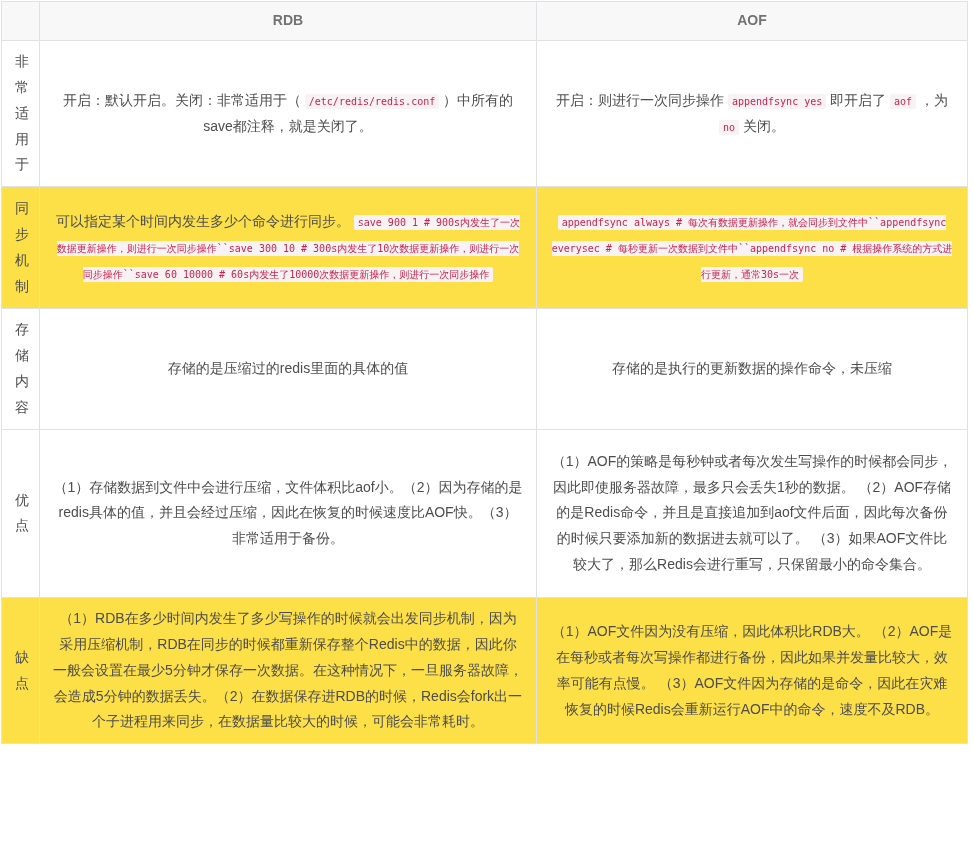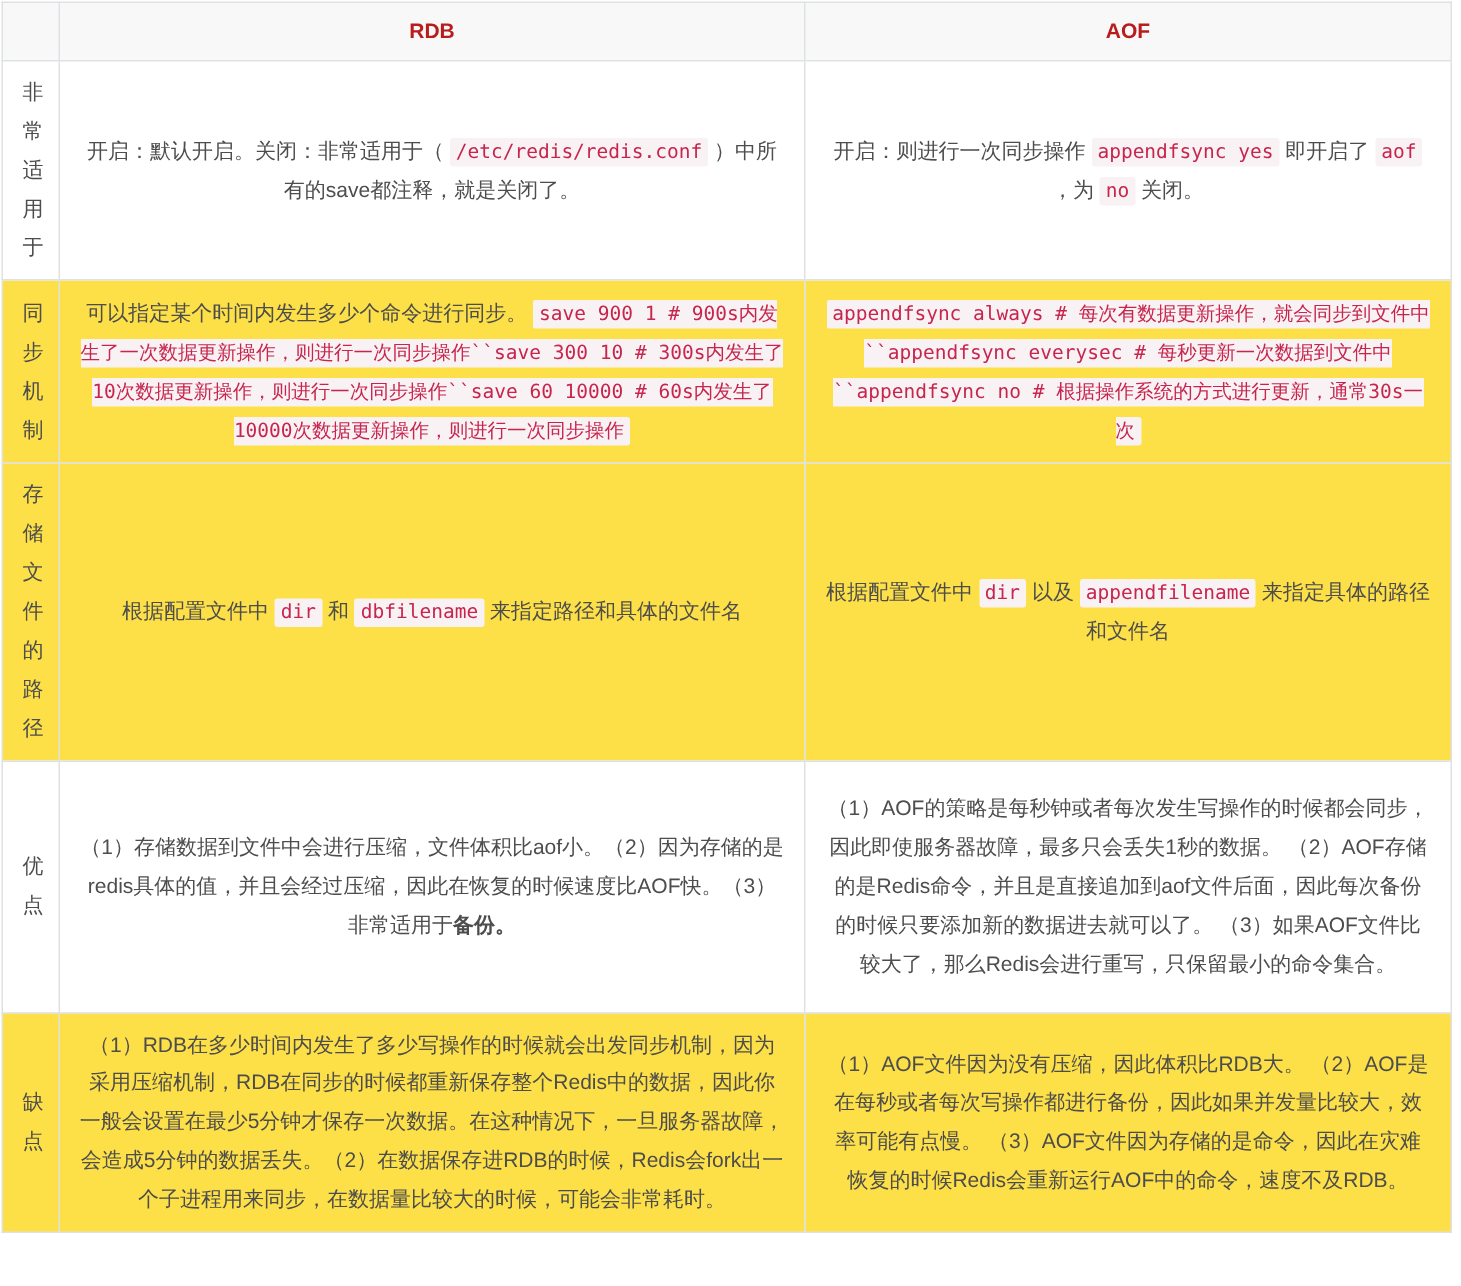--- a/index.html
+++ b/index.html
@@ -24,21 +24,21 @@
   table.cmp-table td, table.cmp-table th {
     border: 1px solid #dfe2e5;
     vertical-align: middle;
     text-align: center;
     padding: 8px 13px;
     line-height: 1.85;
   }
   table.cmp-table thead th {
     background: #f8f8f8;
     font-weight: bold;
-    color: #b91c1c;
+    color: #737373;
     height: 38px;
     padding: 6px 13px;
   }
   tr.striped td { background: #fde047; }
   td.label-cell {
     width: 38px;
     padding: 8px 11px;
     word-break: break-all;
     line-height: 1.9;
     color: #4d4d4d;
@@ -49,27 +49,27 @@
   tbody tr:nth-child(3) { height: 98px;  }
   tbody tr:nth-child(4) { height: 168px; }
   tbody tr:nth-child(5) { height: 129px; }
   tbody tr:nth-child(6) { height: 129px; }
   tbody tr:nth-child(7) { height: 58px;  }
   col.c-label { width: 38px; }
   col.c-rdb   { width: 497px; }
   col.c-aof   { width: 431px; }
   .seg-code {
     font-family: "DejaVu Sans Mono", "Liberation Mono", monospace;
-    font-size: 13px;
+    font-size: 10px;
     color: #c7254e;
     background: #f9f2f4;
     padding: 2px 4px;
     border-radius: 2px;
   }
-  .seg-bold { font-weight: bold; margin-top: 16px; }
+  .seg-bold { font-weight: normal; margin-top: 16px; }
 </style>
 </head>
 <body>
 
 <div class="page">
   <table class="cmp-table">
     <colgroup>
       <col class="c-label">
       <col class="c-rdb">
       <col class="c-aof">
@@ -85,24 +85,24 @@
         <tr>
           <td class="label-cell">非常适用于</td>
           <td><span>开启：默认开启。关闭：非常适用于（ </span><code class="seg-code">/etc/redis/redis.conf</code><span> ）中所有的save都注释，就是关闭了。</span></td>
           <td><span>开启：则进行一次同步操作 </span><code class="seg-code">appendfsync yes</code><span> 即开启了 </span><code class="seg-code">aof</code><span> ，为 </span><code class="seg-code">no</code><span> 关闭。</span></td>
         </tr>
         <tr class="striped">
           <td class="label-cell">同步机制</td>
           <td><span>可以指定某个时间内发生多少个命令进行同步。 </span><code class="seg-code">save 900 1 # 900s内发生了一次数据更新操作，则进行一次同步操作``save 300 10 # 300s内发生了10次数据更新操作，则进行一次同步操作``save 60 10000 # 60s内发生了10000次数据更新操作，则进行一次同步操作</code></td>
           <td><code class="seg-code">appendfsync always # 每次有数据更新操作，就会同步到文件中``appendfsync everysec # 每秒更新一次数据到文件中``appendfsync no # 根据操作系统的方式进行更新，通常30s一次</code></td>
         </tr>
-        <tr class="striped">
-          <td class="label-cell">存储文件的路径</td>
-          <td><span>根据配置文件中 </span><code class="seg-code">dir</code><span> 和 </span><code class="seg-code">dbfilename</code><span> 来指定路径和具体的文件名</span></td>
-          <td><span>根据配置文件中 </span><code class="seg-code">dir</code><span> 以及 </span><code class="seg-code">appendfilename</code><span> 来指定具体的路径和文件名</span></td>
+        <tr>
+          <td class="label-cell">存储内容</td>
+          <td><span>存储的是压缩过的redis里面的具体的值</span></td>
+          <td><span>存储的是执行的更新数据的操作命令，未压缩</span></td>
         </tr>
         <tr>
           <td class="label-cell">优点</td>
           <td><span>（1）存储数据到文件中会进行压缩，文件体积比aof小。（2）因为存储的是redis具体的值，并且会经过压缩，因此在恢复的时候速度比AOF快。（3）非常适用于</span><strong class="seg-bold">备份。</strong></td>
           <td><span>（1）AOF的策略是每秒钟或者每次发生写操作的时候都会同步，因此即使服务器故障，最多只会丢失1秒的数据。 （2）AOF存储的是Redis命令，并且是直接追加到aof文件后面，因此每次备份的时候只要添加新的数据进去就可以了。 （3）如果AOF文件比较大了，那么Redis会进行重写，只保留最小的命令集合。</span></td>
         </tr>
         <tr class="striped">
           <td class="label-cell">缺点</td>
           <td><span>（1）RDB在多少时间内发生了多少写操作的时候就会出发同步机制，因为采用压缩机制，RDB在同步的时候都重新保存整个Redis中的数据，因此你一般会设置在最少5分钟才保存一次数据。在这种情况下，一旦服务器故障，会造成5分钟的数据丢失。（2）在数据保存进RDB的时候，Redis会fork出一个子进程用来同步，在数据量比较大的时候，可能会非常耗时。</span></td>
           <td><span>（1）AOF文件因为没有压缩，因此体积比RDB大。 （2）AOF是在每秒或者每次写操作都进行备份，因此如果并发量比较大，效率可能有点慢。 （3）AOF文件因为存储的是命令，因此在灾难恢复的时候Redis会重新运行AOF中的命令，速度不及RDB。</span></td>

